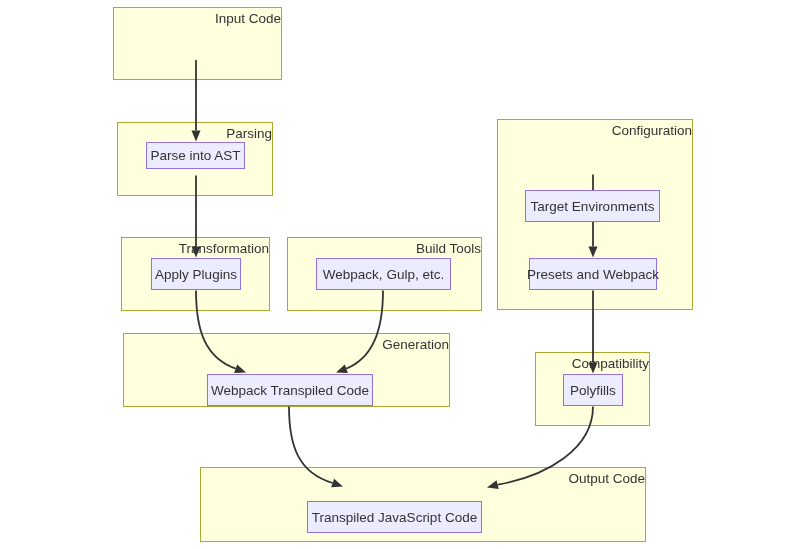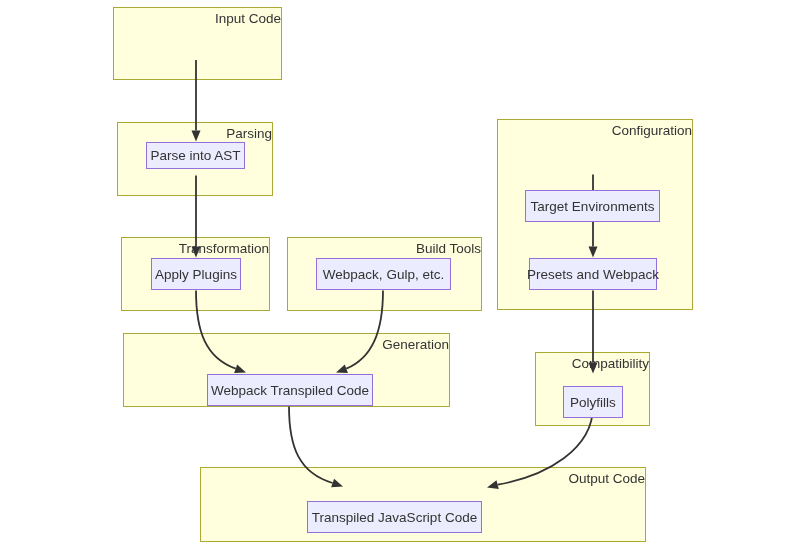--- a/index.html
+++ b/index.html
@@ -103,15 +103,15 @@
     </div>
     <div class="cluster" style="left: 200px; top: 467px; width: 446px; height: 75px;">
       <div class="cluster-label">Output Code</div>
     </div>
     <div class="node" style="left: 146px; top: 142px; width: 99px; height: 27px;">Parse into AST</div>
     <div class="node" style="left: 151px; top: 258px; width: 90px; height: 32px;">Apply Plugins</div>
     <div class="node" style="left: 316px; top: 258px; width: 135px; height: 32px;">Webpack, Gulp, etc.</div>
     <div class="node" style="left: 525px; top: 142px; width: 135px; height: 32px; margin-top: 48px;">Target Environments</div>
     <div class="node" style="left: 529px; top: 258px; width: 128px; height: 32px;">Presets and Webpack</div>
     <div class="node" style="left: 207px; top: 374px; width: 166px; height: 32px;">Webpack Transpiled Code</div>
-    <div class="node" style="left: 563px; top: 374px; width: 60px; height: 32px; margin-top: 12px;">Polyfills</div>
+    <div class="node" style="left: 563px; top: 374px; width: 60px; height: 32px;">Polyfills</div>
     <div class="node" style="left: 307px; top: 488px; width: 175px; height: 32px; margin-top: 13px;">Transpiled JavaScript Code</div>
   </div>
 
 </body></html>

